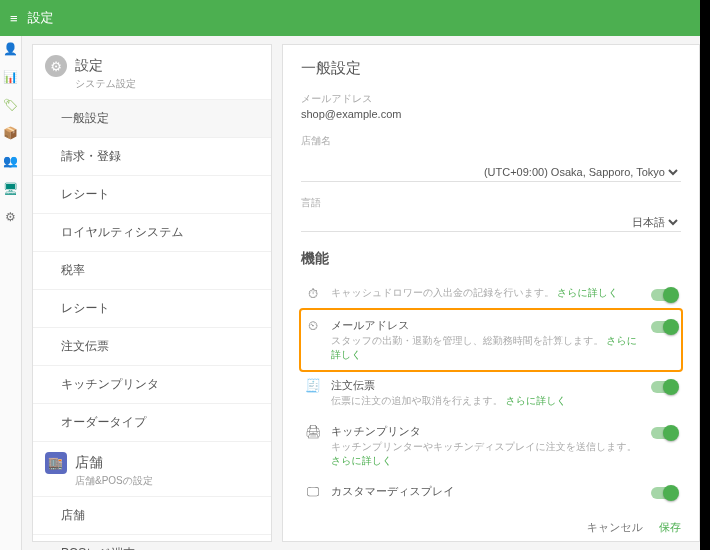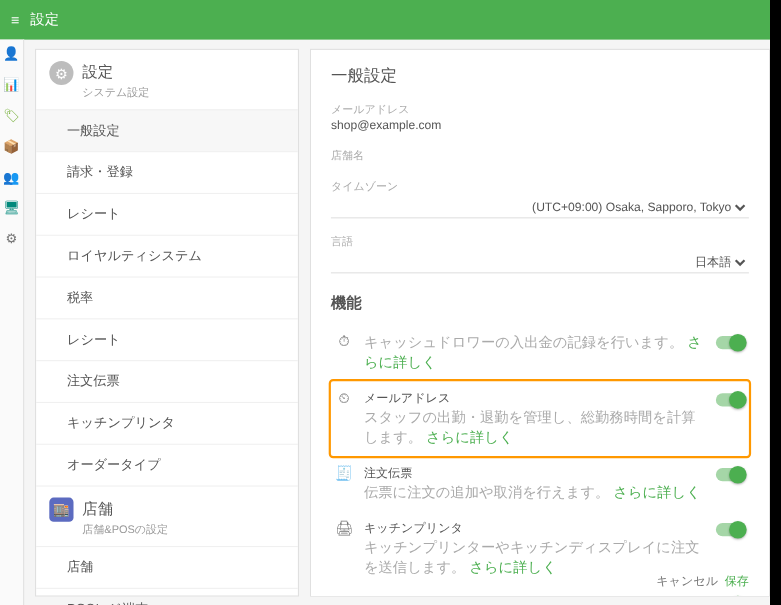--- a/index.html
+++ b/index.html
@@ -24,25 +24,25 @@
 .field { margin-bottom: 14px; }
 .label { font-size: 10px; color: #aaa; margin-bottom: 2px; }
 .value { font-size: 11px; color: #555; }
 select.value { width: 100%; border: none; border-bottom: 1px solid #e0e0e0; background: transparent; padding: 2px 0; font-size: 11px; color: #555; text-align: right; }
 .panel h3 { font-size: 14px; font-weight: 700; color: #555; margin: 18px 0 10px; }
 .feat { display: flex; align-items: flex-start; padding: 8px 4px; gap: 10px; position: relative; }
 .feat.highlight { outline: 2px solid #ff9800; outline-offset: 0; border-radius: 2px; }
 .feat-icon { width: 16px; flex-shrink: 0; color: #757575; font-size: 13px; text-align: center; }
 .feat-body { flex: 1; }
 .feat-title { font-size: 11px; color: #555; margin-bottom: 1px; }
-.feat-desc { font-size: 13px; color: #aaa; }
+.feat-desc { font-size: 10px; color: #aaa; }
 .link { color: #4caf50; cursor: pointer; }
 .toggle { width: 26px; height: 12px; border-radius: 6px; background: #a5d6a7; position: relative; flex-shrink: 0; margin-top: 3px; cursor: pointer; }
 .toggle::after { content: ""; position: absolute; right: -2px; top: -2px; width: 16px; height: 16px; border-radius: 50%; background: #4caf50; box-shadow: 0 1px 2px rgba(0,0,0,.3); }
-.footer { position: absolute; bottom: 6px; right: 18px; display: flex; gap: 6px; font-size: 11px; }
+.footer { position: absolute; bottom: 6px; right: 18px; display: flex; gap: 16px; font-size: 11px; }
 .btn-cancel { color: #777; cursor: pointer; }
 .btn-save { color: #4caf50; cursor: pointer; }
 .rightblack { position:absolute; right:0; top:0; width:10px; height:100%; background:#000; }
 </style>
 </head>
 <body>
 
 <div class="topbar">
   <span class="menu-icon">≡</span>
   <span>設定</span>
@@ -91,21 +91,21 @@
 
     <div class="card panel">
       <h2>一般設定</h2>
       <div class="field">
           <div class="label">メールアドレス</div>
           <div class="value">shop@example.com</div>
         </div>
       <div class="field">
           <div class="label">店舗名</div>
         </div>
-      <div class="field"><div class="label">タイムゾーン</div><select class="value"><option>(UTC+09:00) Osaka, Sapporo, Tokyo</option></select></div>
+      <div class="field"><select class="value"><option>(UTC+09:00) Osaka, Sapporo, Tokyo</option></select></div>
       <div class="field"><div class="label">言語</div><select class="value"><option>日本語</option></select></div>
 
       <h3>機能</h3>
       <div id="feature-list">
           <div class="feat">
             <div class="feat-icon">⏱</div>
             <div class="feat-body">
               <div class="feat-desc">キャッシュドロワーの入出金の記録を行います。 <span class="link">さらに詳しく</span></div>
             </div>
             <div class="toggle"></div>

